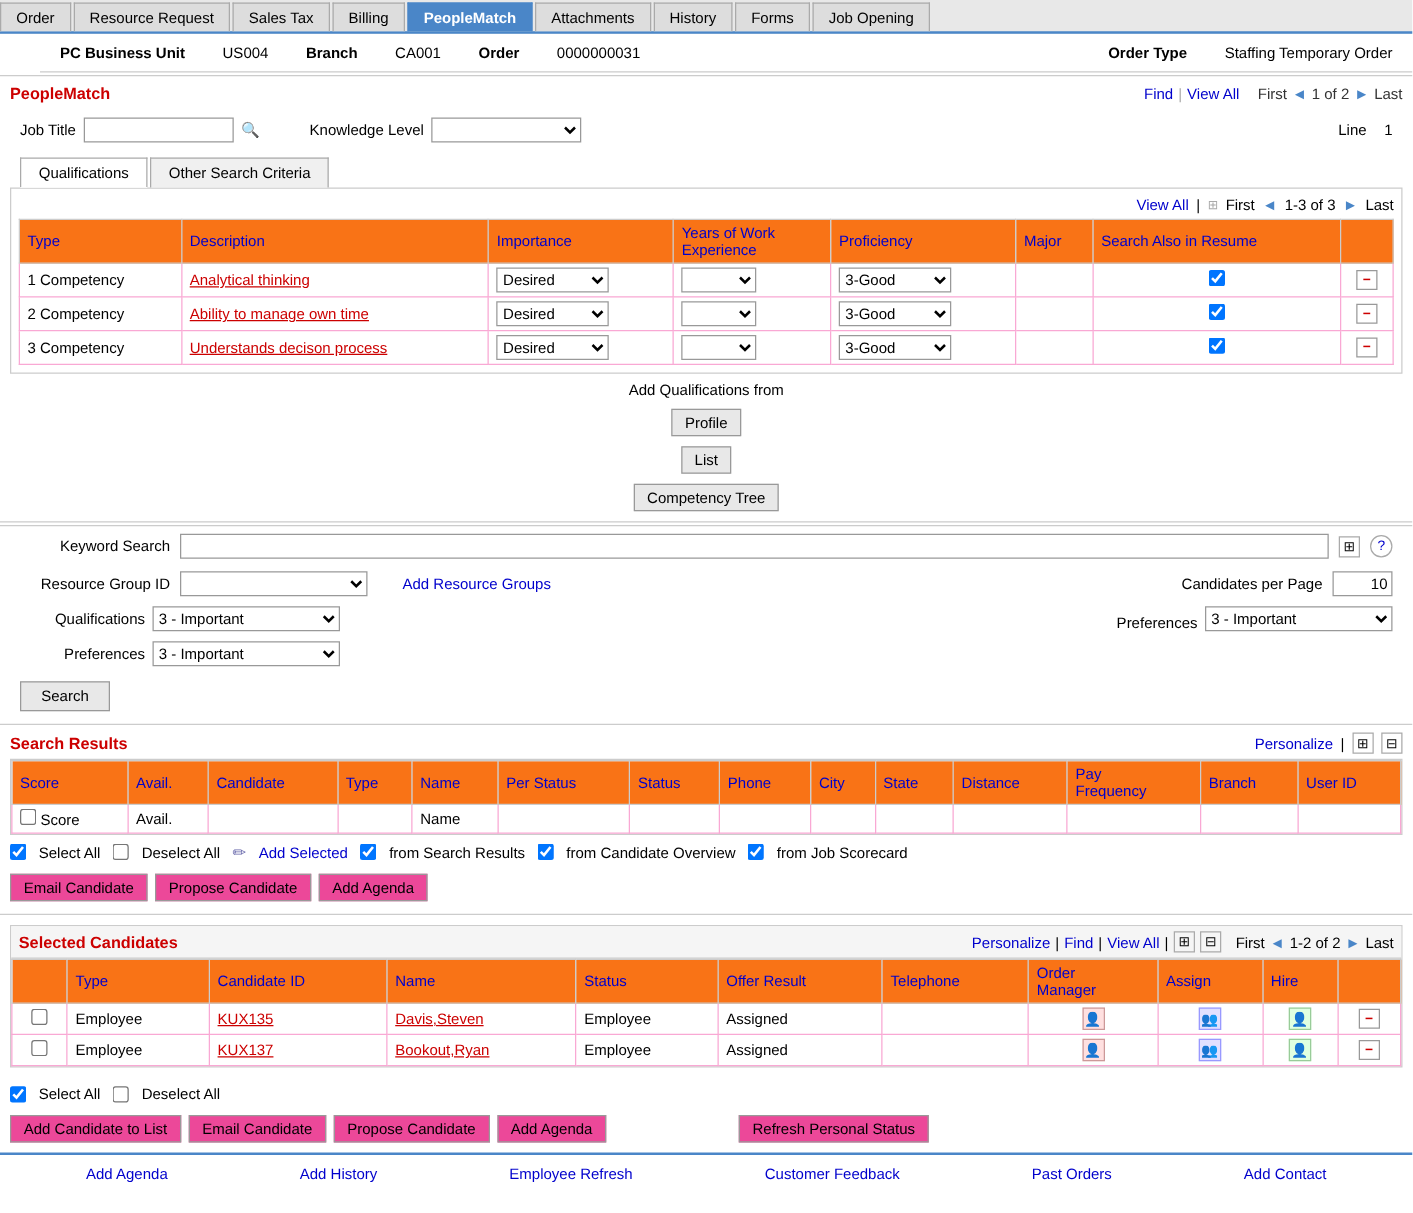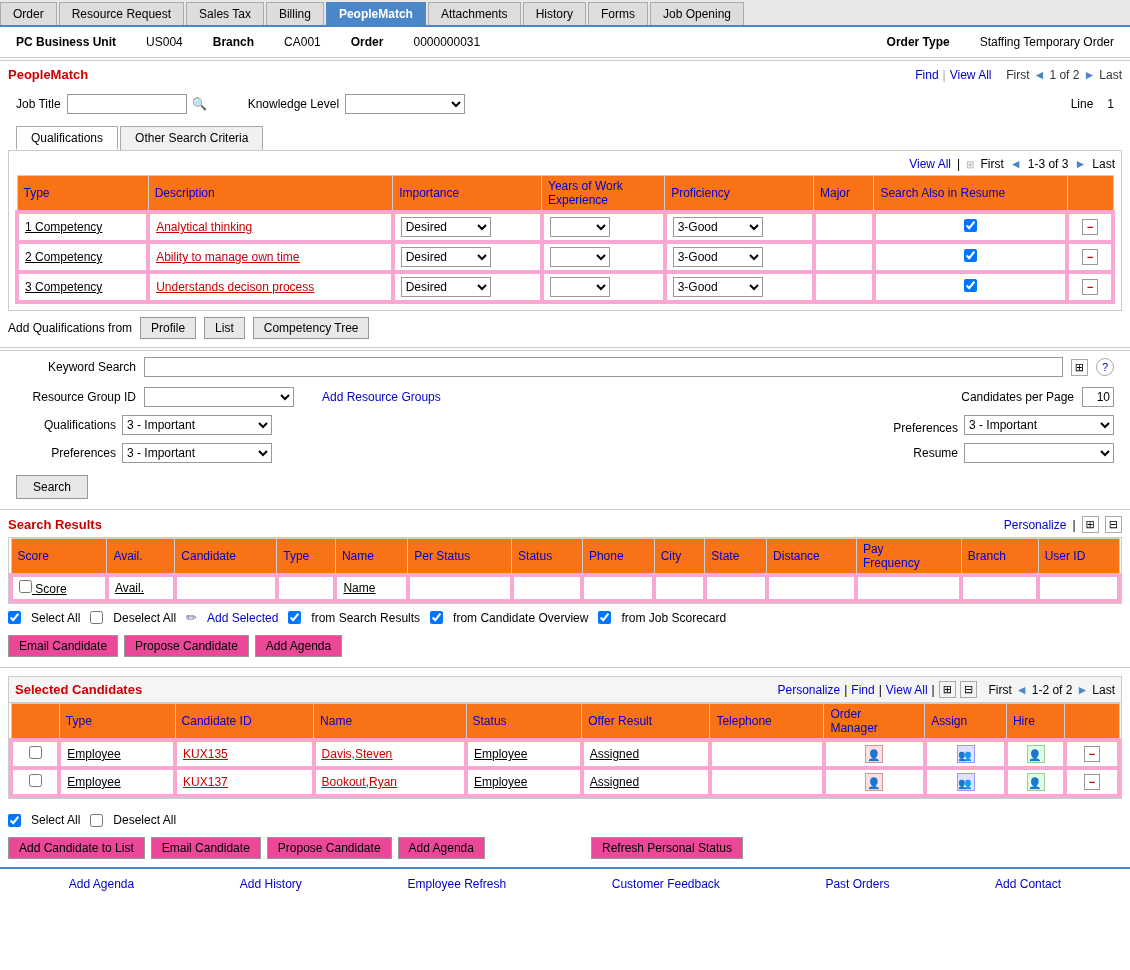--- a/index.html
+++ b/index.html
@@ -4,21 +4,21 @@
   <style>
     * { box-sizing: border-box; margin: 0; padding: 0; }
     body { font-family: Arial, sans-serif; font-size: 12px; background: #fff; color: #000; width: 1130px; }
     
     
     .top-tabs { display: flex; border-bottom: 2px solid #4a86c8; background: #e8e8e8; }
     .top-tab { padding: 4px 12px; border: 1px solid #aaa; border-bottom: none; cursor: pointer; background: #ddd; font-size: 12px; margin-right: 2px; margin-top: 2px; }
     .top-tab.active { background: #4a86c8; color: #fff; font-weight: bold; border-color: #4a86c8; }
     
     
-    .header-info { display: flex; align-items: center; padding: 8px 16px; gap: 30px; border-bottom: 1px solid #ccc; }
+    .header-info { display: flex; align-items: center; padding: 8px 16px; gap: 30px; border-bottom: 1px solid #ccc; margin-left: 32px; }
     .header-info .label { font-weight: bold; font-size: 12px; }
     
     
     .section-header { display: flex; align-items: center; justify-content: space-between; padding: 4px 8px; }
     .section-title { color: #c00; font-size: 13px; font-weight: bold; }
     .section-nav { font-size: 12px; color: #333; display: flex; align-items: center; gap: 4px; }
     .section-nav a { color: #00c; text-decoration: none; }
     
     
     .search-fields { display: flex; align-items: center; padding: 8px 16px; gap: 40px; }
@@ -32,41 +32,41 @@
     .inner-tab { padding: 4px 14px; border: 1px solid #aaa; border-bottom: none; cursor: pointer; background: #f0f0f0; font-size: 12px; margin-right: 2px; }
     .inner-tab.active { background: #fff; border-bottom: 1px solid #fff; font-weight: normal; }
     
     
     .qual-area { border: 1px solid #ccc; margin: 0 8px; padding: 6px; }
     .qual-top { display: flex; justify-content: flex-end; align-items: center; gap: 6px; font-size: 12px; margin-bottom: 4px; }
     .qual-top a { color: #00c; text-decoration: none; }
     
     table { border-collapse: collapse; width: 100%; }
     th { background: #f97316; font-size: 12px; color: #00c; font-weight: normal; border: 1px solid #ccc; padding: 3px 6px; text-align: left; }
-    td { border: 4px solid #f9a8d4; padding: 3px 6px; font-size: 12px; text-decoration: underline; }
+    td { border: 1px solid #f9a8d4; padding: 3px 6px; font-size: 12px; }
     
     .link-text { color: #c00; text-decoration: underline; cursor: pointer; }
     .delete-btn { background: #fff; border: 1px solid #999; cursor: pointer; color: #c00; font-weight: bold; font-size: 11px; padding: 1px 4px; }
     
     
-    .add-qual-row { display: flex; align-items: center; gap: 8px; padding: 6px 8px; }
+    .add-qual-row { display: flex; align-items: center; gap: 8px; padding: 6px 8px; flex-direction: column; }
     .qual-btn { background: #e8e8e8; border: 1px solid #999; padding: 3px 10px; cursor: pointer; font-size: 12px; }
     
     
     .keyword-row { display: flex; align-items: center; padding: 6px 16px; gap: 8px; border-top: 1px solid #ccc; }
     .keyword-label { font-size: 12px; text-align: right; width: 120px; }
     .keyword-input { border: 1px solid #999; height: 20px; flex: 1; font-size: 12px; padding: 1px 3px; }
     .help-icon { color: #00c; cursor: pointer; font-size: 14px; border: 1px solid #aaa; border-radius: 50%; width: 18px; height: 18px; display: flex; align-items: center; justify-content: center; font-size: 11px; }
     
     
     .resource-row { display: flex; align-items: center; padding: 4px 16px; gap: 8px; }
     .resource-label { font-size: 12px; text-align: right; width: 120px; }
     .add-resource-link { color: #00c; text-decoration: none; font-size: 12px; margin-left: 20px; }
     .candidates-label { margin-left: auto; font-size: 12px; }
-    .candidates-input { border: 1px solid #999; height: 20px; width: 32px; font-size: 12px; text-align: right; padding: 1px 3px; }
+    .candidates-input { border: 1px solid #999; height: 20px; width: 48px; font-size: 12px; text-align: right; padding: 1px 3px; }
     
     
     .importance-row { display: flex; align-items: center; padding: 4px 16px; gap: 40px; }
     .imp-group { display: flex; align-items: center; gap: 6px; }
     .imp-label { font-size: 12px; text-align: right; width: 100px; }
     .imp-select { border: 1px solid #999; height: 20px; font-size: 12px; width: 150px; background: #fff; }
     
     
     .search-btn-row { padding: 8px 16px; }
     .search-btn { background: #e8e8e8; border: 1px solid #999; padding: 4px 16px; cursor: pointer; font-size: 12px; font-weight: normal; }
@@ -338,26 +338,20 @@
       <option selected="">3 - Important</option>
     </select>
   </div>
 </div>
 
 <div class="importance-row">
   <div class="imp-group">
     <span class="imp-label">Preferences</span>
     <select class="imp-select">
       <option selected="">3 - Important</option>
-    </select>
-  </div>
-  <div class="imp-group" style="margin-left:auto;">
-    <span class="imp-label">Resume</span>
-    <select class="imp-select">
-      <option value=""></option>
     </select>
   </div>
 </div>
 
 <div class="search-btn-row">
   <button class="search-btn">Search</button>
 </div>
 
 <div class="separator"></div>
 

